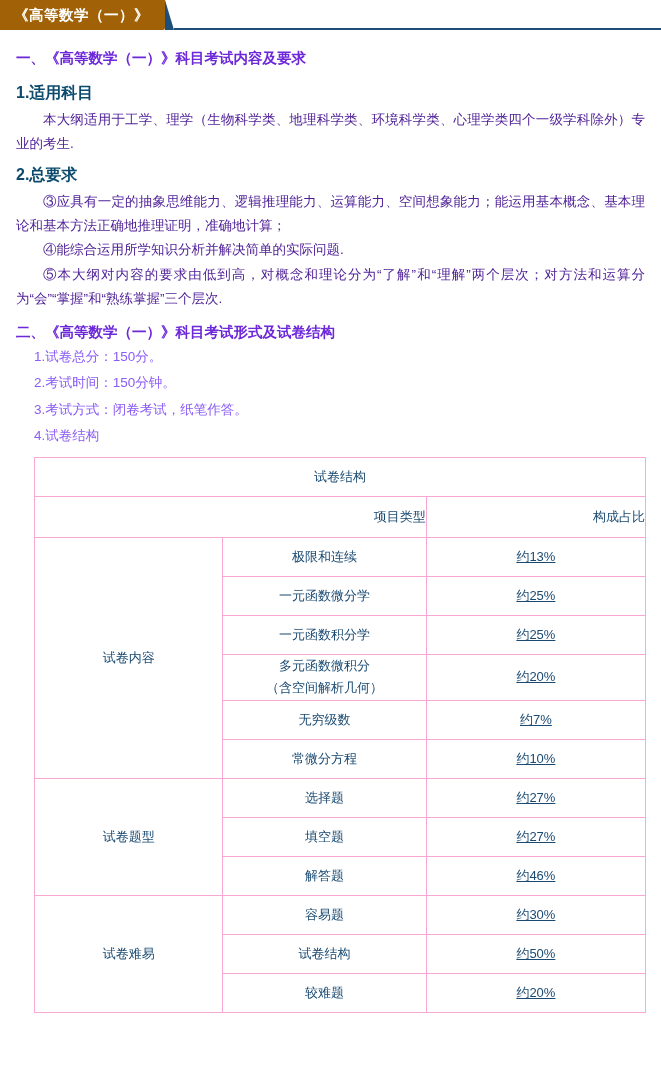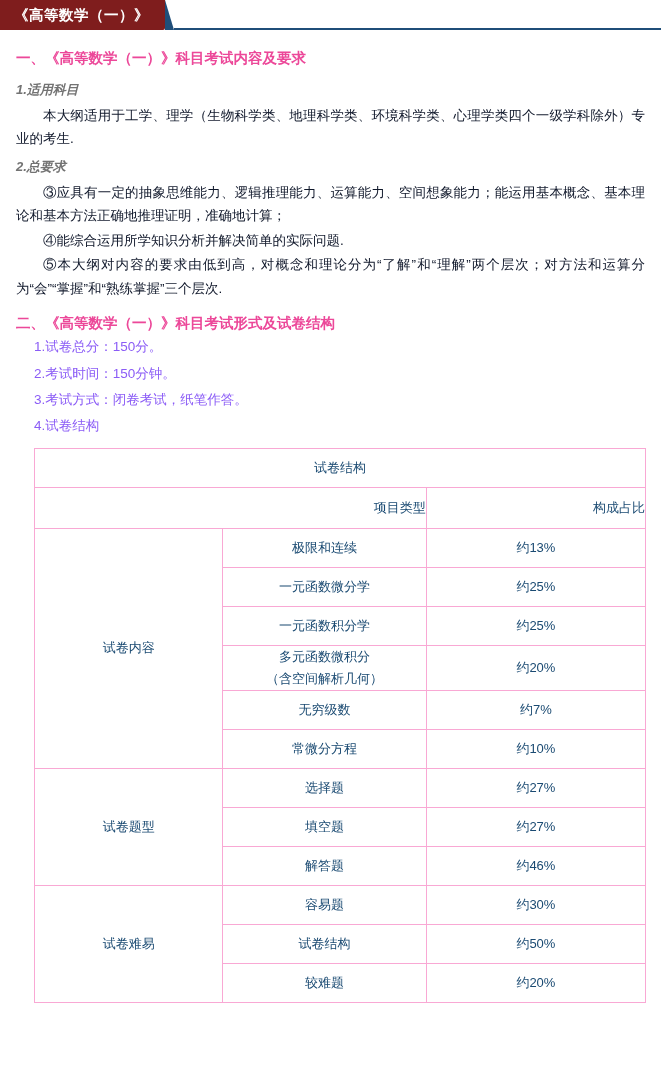--- a/index.html
+++ b/index.html
@@ -21,21 +21,21 @@
     background: #ffffff;
   }
 
   
   .title-bar {
     height: 30px;
     display: flex;
     align-items: stretch;
   }
   .title-tab {
-    background: #7f1d1d;
+    background: #a16207;
     color: #ffffff;
     font-size: 14.5px;
     font-weight: bold;
     padding: 0 16px 0 14px;
     display: flex;
     align-items: center;
     letter-spacing: 0.5px;
     border-radius: 0 0 2px 0;
     position: relative;
   }
@@ -57,42 +57,41 @@
     height: 0;
   }
 
   .content {
     padding: 18px 16px 20px 16px;
   }
 
   h2.section-heading {
     font-size: 14.5px;
     font-weight: bold;
-    color: #ec4899;
+    color: #6d28d9;
     margin: 0 0 10px 0;
     line-height: 1.5;
   }
   h2.section-heading.second {
     margin-top: 12px;
     margin-bottom: 0;
   }
   h3.sub-heading {
-    font-size: 13px;
+    font-size: 16px;
     font-weight: bold;
-    color: #737373;
+    color: #0c4a6e;
     margin: 6px 0 3px 0;
     line-height: 1.6;
-    font-style: italic;
   }
   p.para {
     font-size: 13.5px;
     line-height: 1.75;
     margin: 0 0 1px 0;
     text-indent: 2em;
-    color: #0f172a;
+    color: #4c1d95;
     text-align: justify;
   }
   ul.plain-list {
     list-style: none;
     margin: 0;
     padding: 0 0 0 18px;
   }
   ul.plain-list li {
     font-size: 13.5px;
     line-height: 1.95;
@@ -125,20 +124,21 @@
     text-align: right;
   }
   td.group-label {
     width: 200px;
   }
   td.item-label {
     width: 215px;
   }
   td.ratio {
     width: 232px;
+    text-decoration: underline;
   }
   td.two-line {
     line-height: 1.7;
     padding: 5px 0;
     height: 52px;
   }
 </style>
 </head>
 <body>
 

